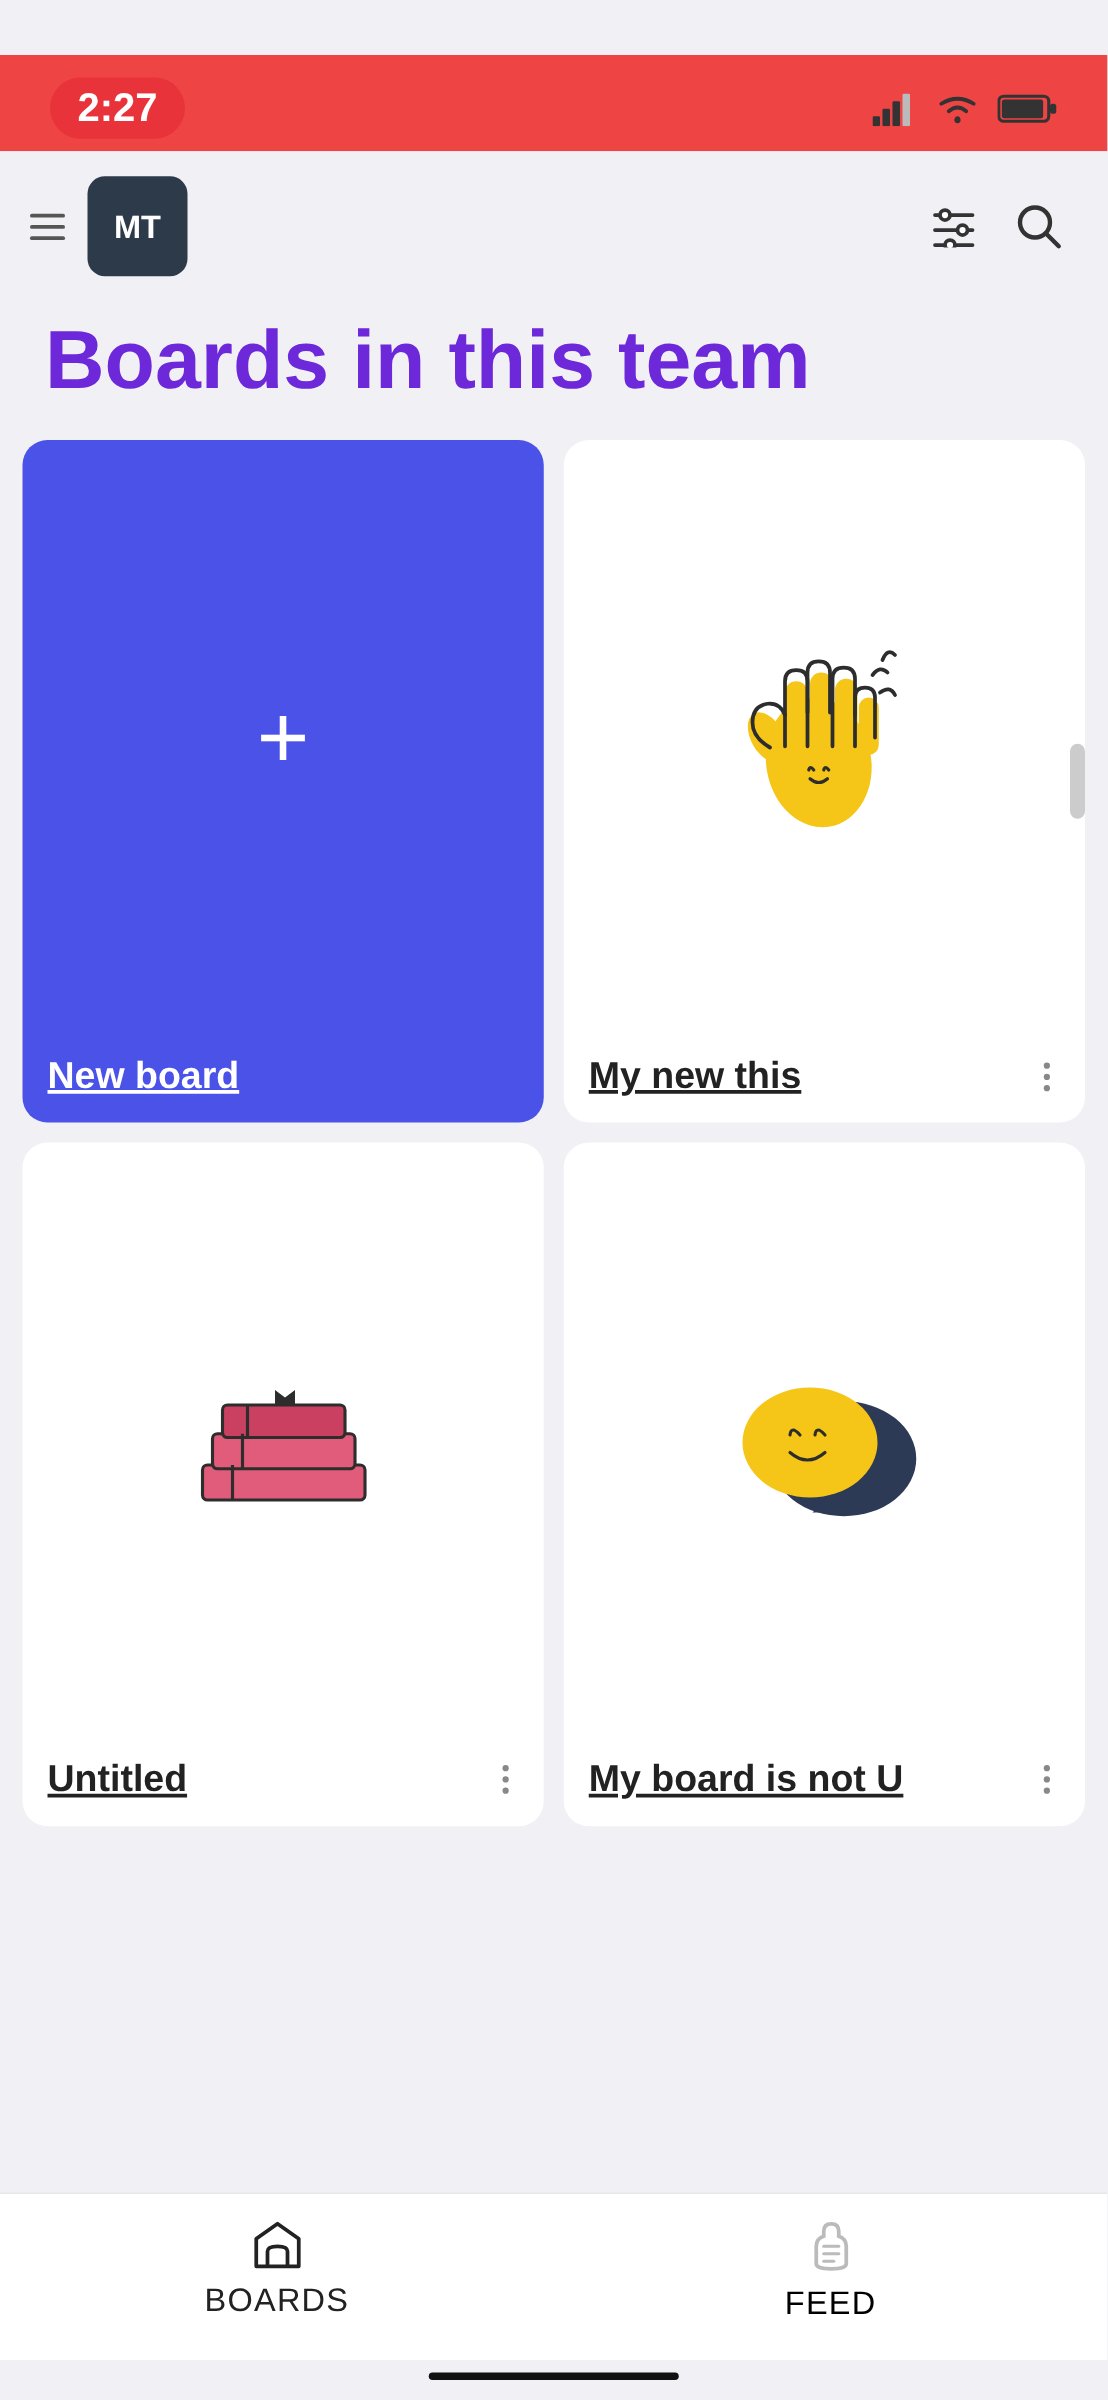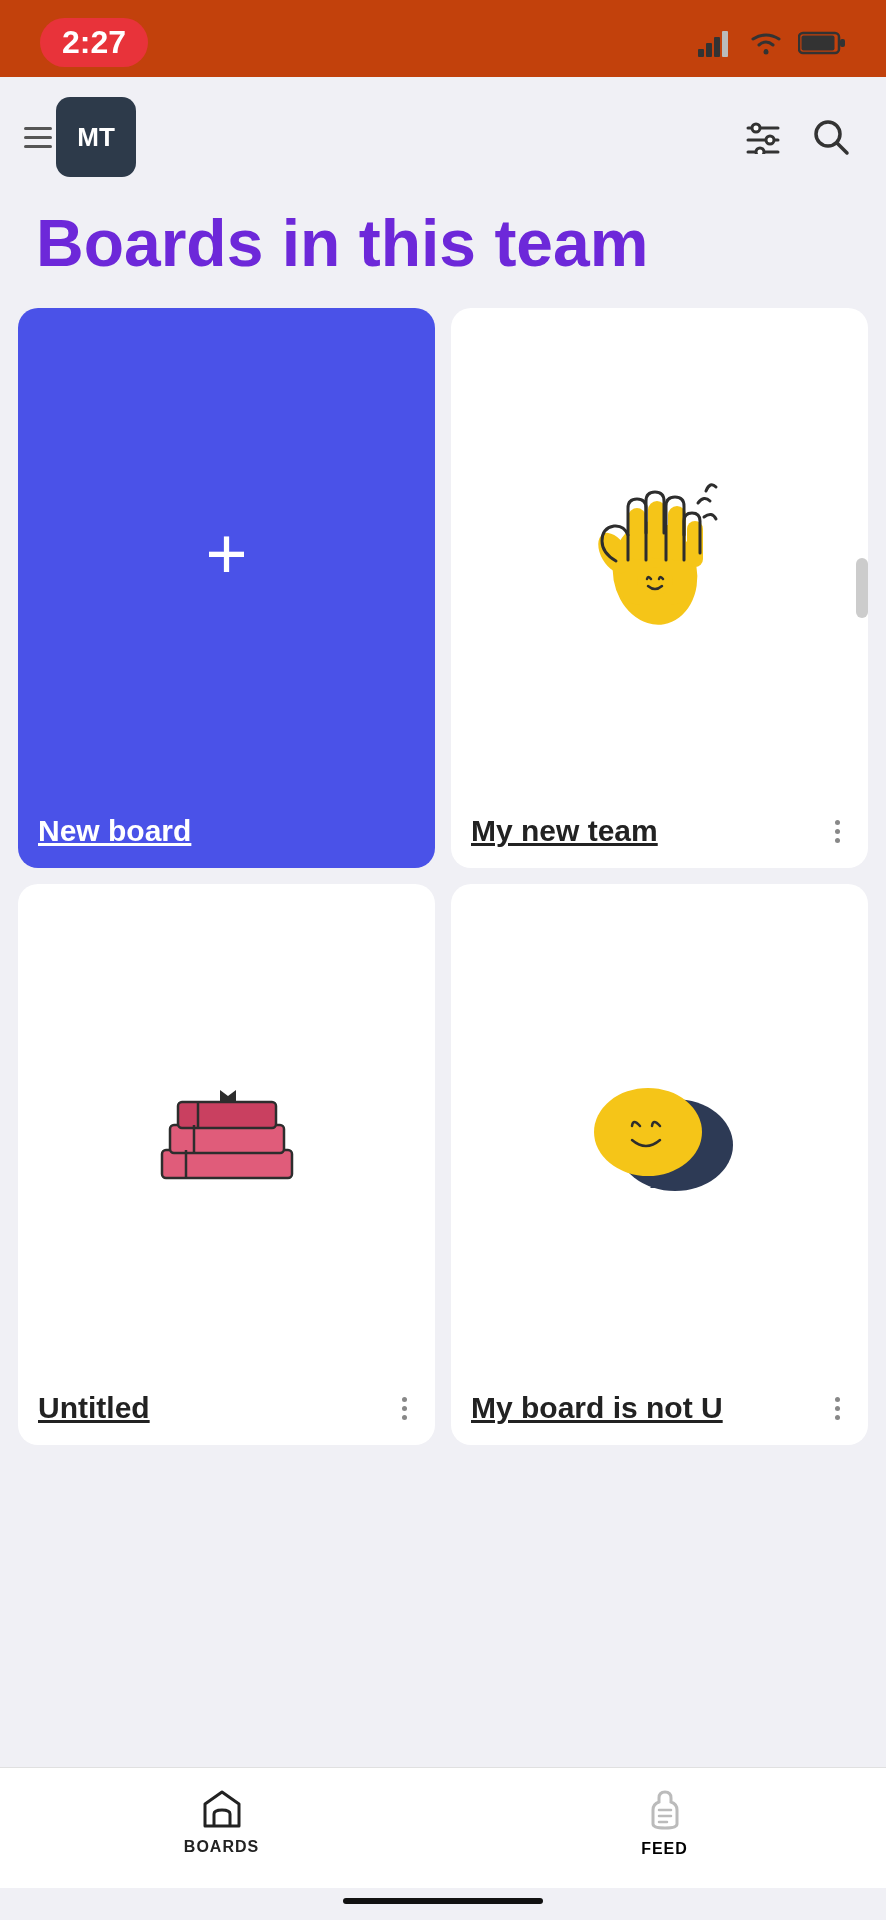--- a/index.html
+++ b/index.html
@@ -13,21 +13,22 @@
       flex-direction: column;
       overflow-x: hidden;
     }
 
     
     .status-bar {
       display: flex;
       justify-content: space-between;
       align-items: center;
       padding: 18px 40px 10px 40px;
-      background: #c2410c;
+      background: #ef4444;
+      margin-top: 44px;
     }
     .status-time {
       background: #e8333a;
       color: white;
       font-weight: 700;
       font-size: 32px;
       padding: 6px 22px;
       border-radius: 30px;
     }
     .status-icons {
@@ -40,20 +41,21 @@
     .header {
       display: flex;
       align-items: center;
       justify-content: space-between;
       padding: 20px 36px 10px 20px;
       background: #f0f0f5;
     }
     .header-left {
       display: flex;
       align-items: center;
+      gap: 14px;
     }
     .hamburger {
       display: flex;
       flex-direction: column;
       gap: 6px;
       cursor: pointer;
       padding: 4px;
     }
     .hamburger span {
       display: block;
@@ -218,22 +220,22 @@
       flex: 1;
       display: flex;
       flex-direction: column;
       align-items: center;
       gap: 8px;
       cursor: pointer;
       border: none;
       background: none;
     }
     .nav-label {
-      font-size: 16px;
-      font-weight: 700;
+      font-size: 26px;
+      font-weight: 400;
       color: #222;
       letter-spacing: 1px;
     }
     .nav-item.inactive .nav-icon,
     .nav-item.inactive .nav-label {
       color: #000000;
     }
 
     
     .home-indicator {
@@ -353,21 +355,21 @@
         <path d="M79 106 Q80 102 83 106" fill="none" stroke="#2d2d2d" stroke-width="2.5" stroke-linecap="round"></path>
 
         <path d="M68 113 Q75 119 82 113" fill="none" stroke="#2d2d2d" stroke-width="2.5" stroke-linecap="round"></path>
 
         <path d="M118 30 Q124 22 130 28" fill="none" stroke="#2d2d2d" stroke-width="3" stroke-linecap="round"></path>
         <path d="M124 44 Q132 38 136 46" fill="none" stroke="#2d2d2d" stroke-width="3" stroke-linecap="round"></path>
         <path d="M126 18 Q130 8 136 14" fill="none" stroke="#2d2d2d" stroke-width="3" stroke-linecap="round"></path>
       </svg>
     </div>
     <div class="board-card-footer">
-      <span class="board-card-name">My new team</span>
+      <span class="board-card-name">My new this</span>
       <button class="more-btn">
         <span></span>
           <span></span>
           <span></span>
       </button>
     </div>
 
     <div class="scrollbar-indicator"></div>
   </div>
 

